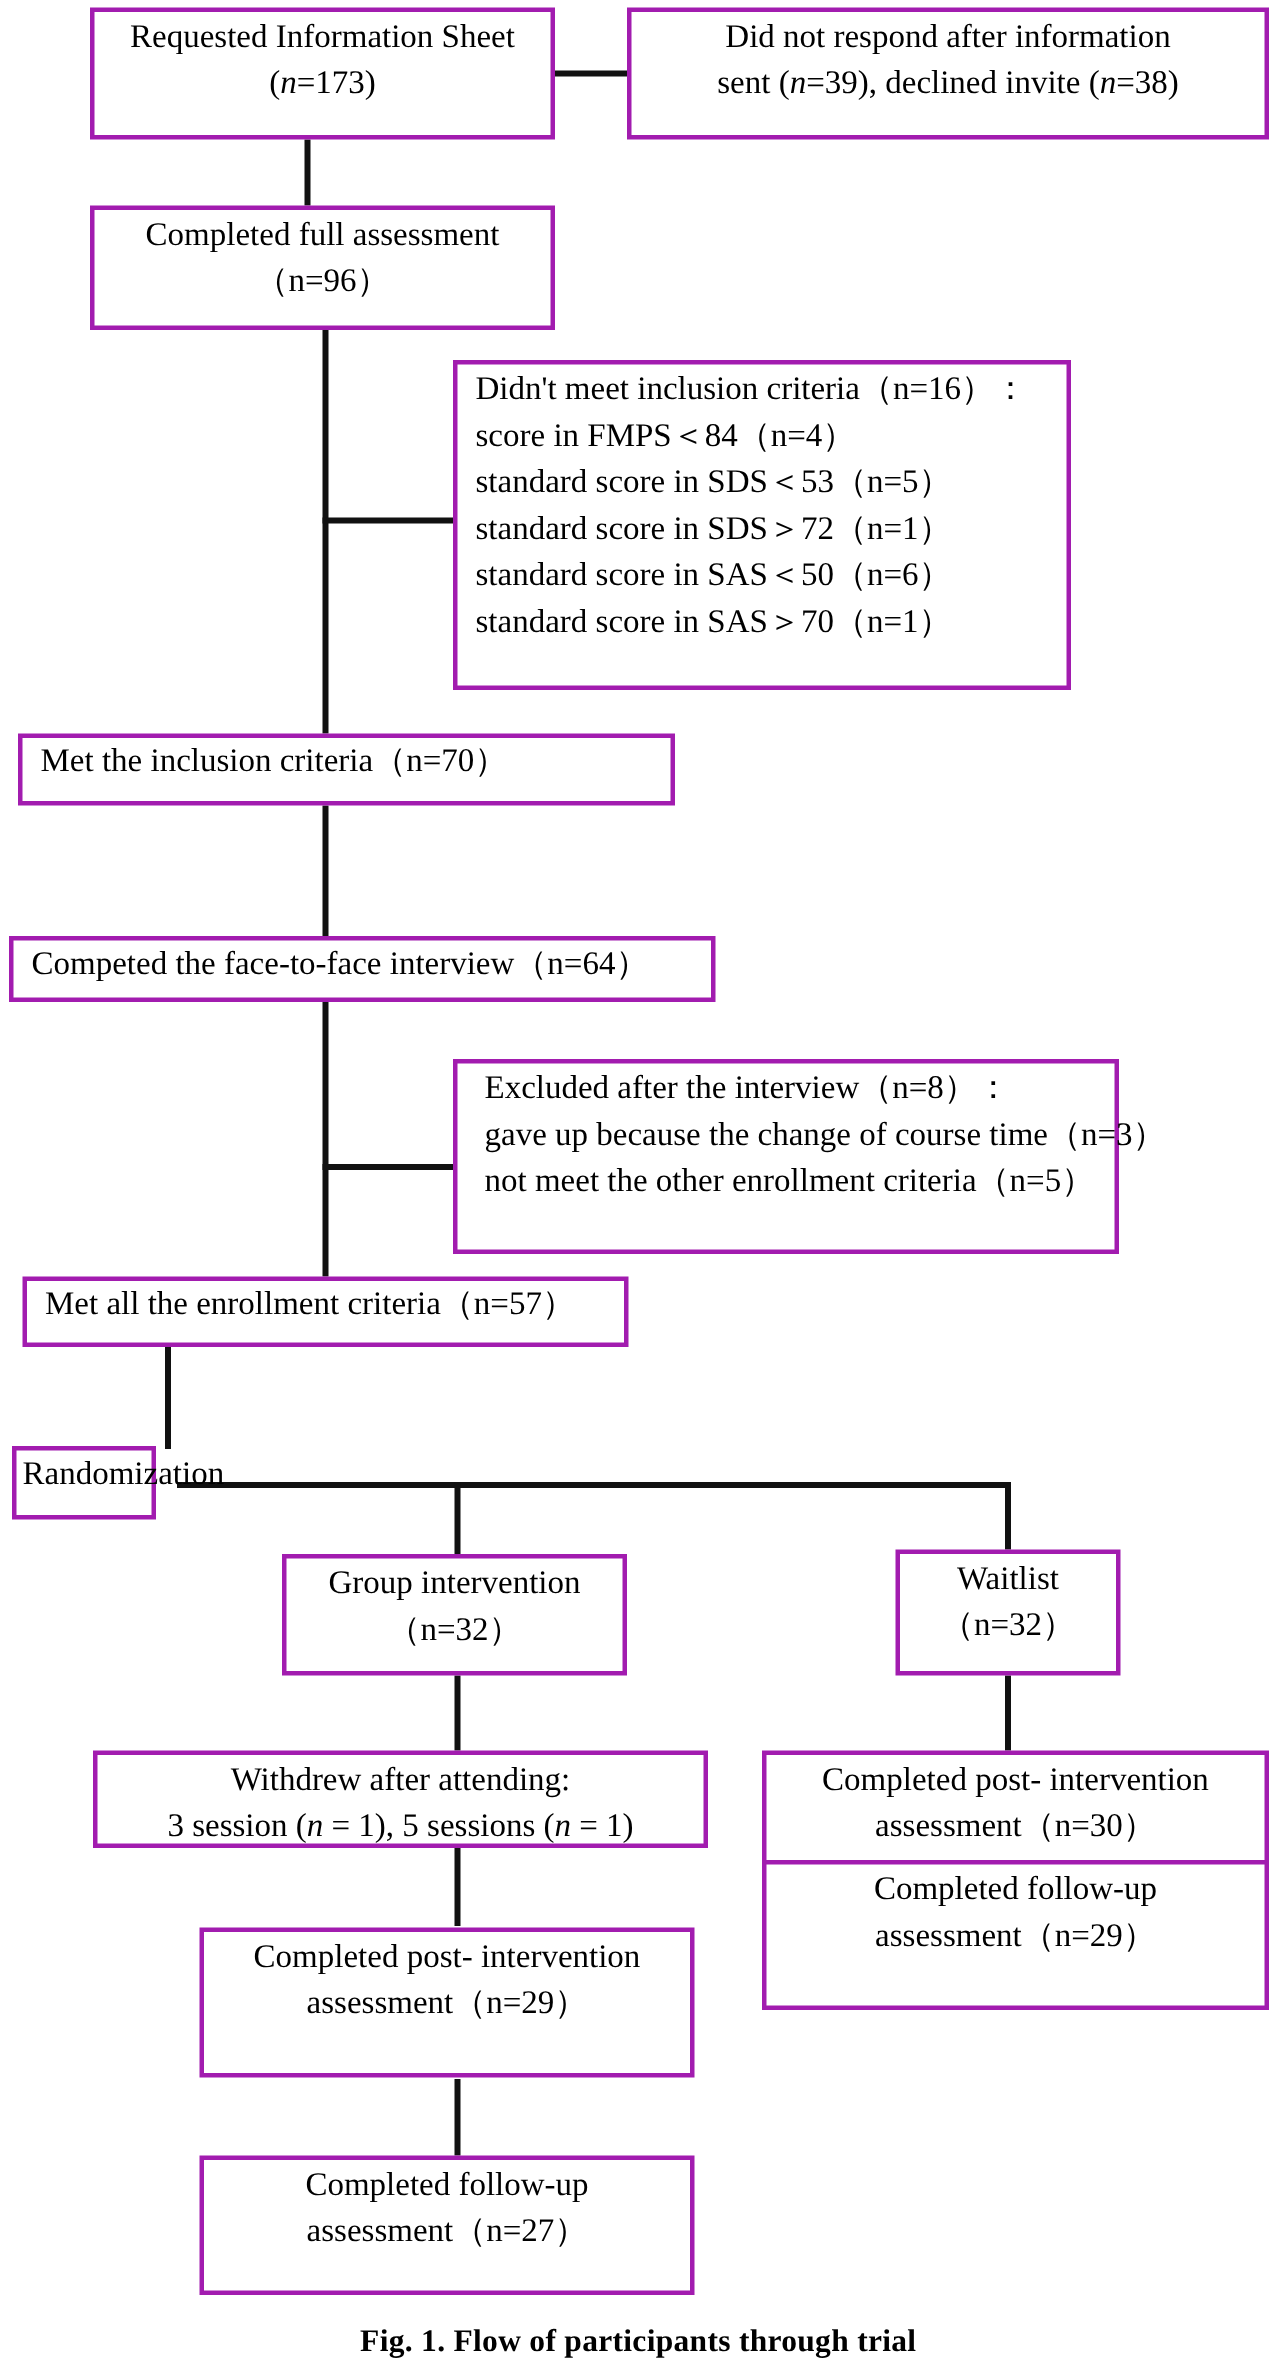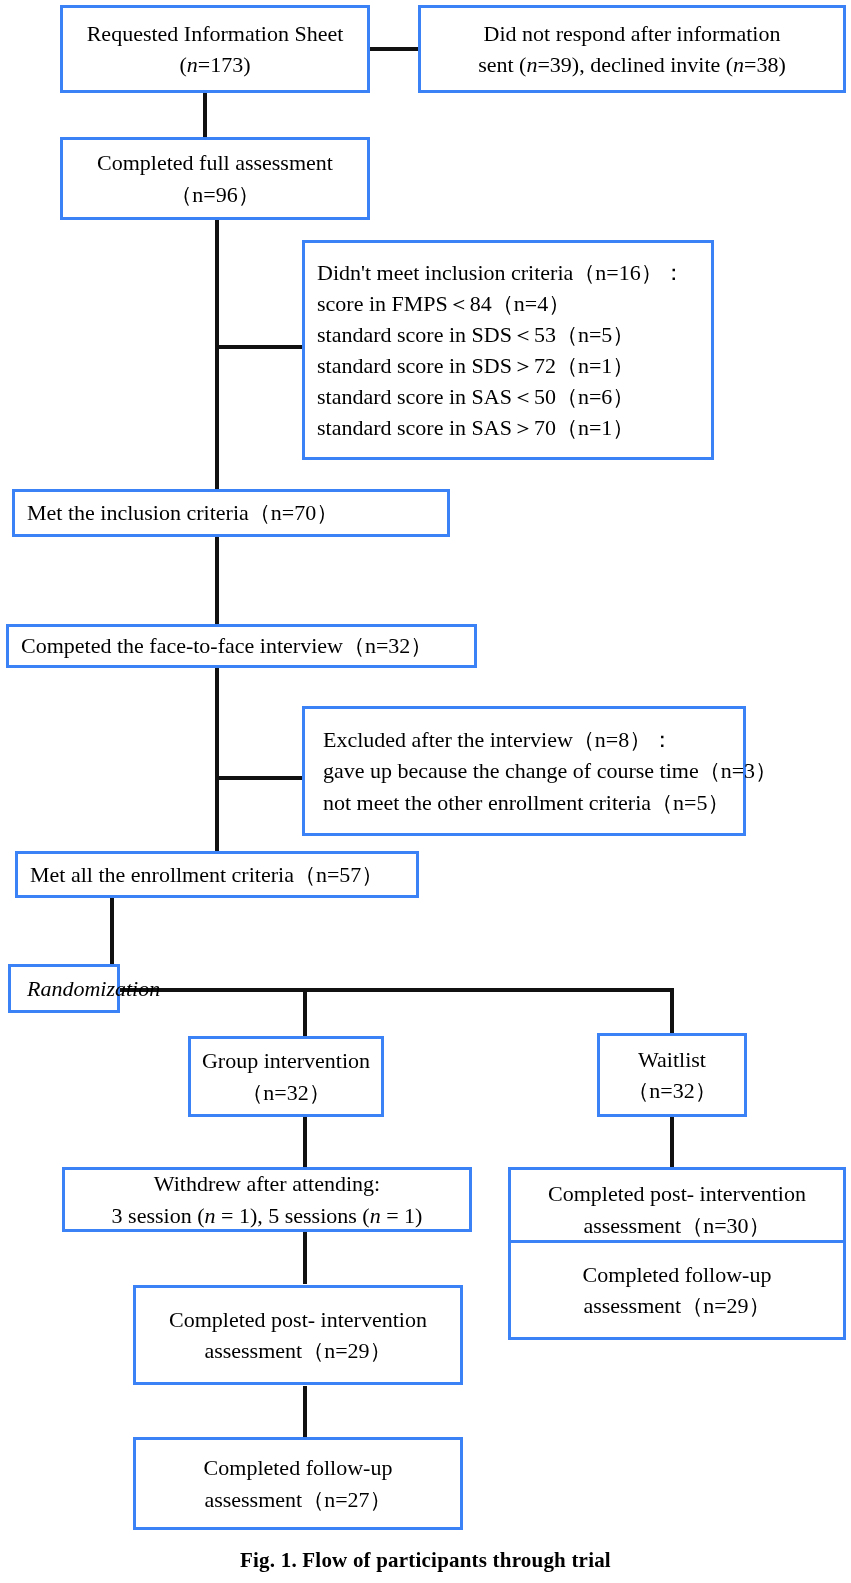--- a/index.html
+++ b/index.html
@@ -15,25 +15,24 @@
   #figure {
     position: relative;
     width: 851px;
     height: 1583px;
     background: #ffffff;
     overflow: hidden;
   }
   .box {
     position: absolute;
     box-sizing: border-box;
-    border: 3px solid #3b82f6;
+    border: 3px solid #a21caf;
     background: #ffffff;
     display: flex;
     flex-direction: column;
-    justify-content: center;
     z-index: 3;
   }
   .box.center { align-items: center; text-align: center; }
   .box.left   { align-items: flex-start; text-align: left; padding-left: 12px; }
   .line {
     position: absolute;
     font-size: 0;
     line-height: 1.32;
     white-space: nowrap;
   }
@@ -116,38 +115,38 @@
     <div class="line">standard score in SDS＞72（n=1）</div>
     <div class="line">standard score in SAS＜50（n=6）</div>
     <div class="line">standard score in SAS＞70（n=1）</div>
   </div>
 
   <div class="box left" style="left:12px; top:489px; width:438px; height:48px;">
     <div class="line">Met the inclusion criteria（n=70）</div>
   </div>
 
   <div class="box left" style="left:6px; top:624px; width:471px; height:44px;">
-    <div class="line">Competed the face-to-face interview（n=32）</div>
+    <div class="line">Competed the face-to-face interview（n=64）</div>
   </div>
 
   <div class="box left multi" style="left:302px; top:706px; width:444px; height:130px; padding-left:18px;">
     <div class="line">Excluded after the interview（n=8）：</div>
     <div class="line">gave up because the change of course time（n=3）</div>
     <div class="line">not meet the other enrollment criteria（n=5）</div>
   </div>
 
   <div class="box left" style="left:15px; top:851px; width:404px; height:47px;">
     <div class="line">Met all the enrollment criteria（n=57）</div>
   </div>
 
-  <div class="box left" style="left:8px; top:964px; width:112px; height:49px; padding-left:16px;font-style:italic;">
+  <div class="box left" style="left:8px; top:964px; width:96px; height:49px; padding-left:4px;">
     <div class="line">Randomization</div>
   </div>
 
-  <div class="box center multi" style="left:188px; top:1036px; width:196px; height:81px;">
+  <div class="box center multi" style="left:188px; top:1036px; width:230px; height:81px;">
     <div class="line">Group intervention</div>
     <div class="line">（n=32）</div>
   </div>
 
   <div class="box center multi" style="left:597px; top:1033px; width:150px; height:84px;">
     <div class="line">Waitlist</div>
     <div class="line">（n=32）</div>
   </div>
 
   <div class="box center multi" style="left:62px; top:1167px; width:410px; height:65px;">

